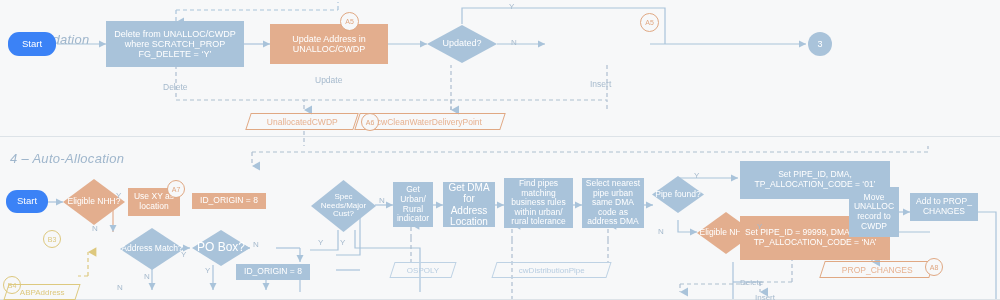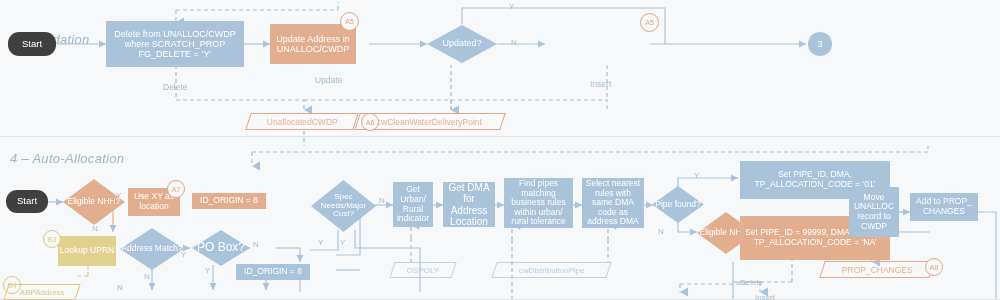--- a/index.html
+++ b/index.html
@@ -22,21 +22,21 @@
     color:#9fb6cc;
     letter-spacing:.3px;
     white-space:nowrap;
   }
 
   
   .node{position:absolute;box-sizing:border-box;display:flex;align-items:center;justify-content:center;text-align:center;color:#ffffff;line-height:1.12;}
   .proc{background:#a9c3da;}
   .proc.orange{background:#e3ae8e;}
   .proc.yellow{background:#e2d08d;}
-  .term{background:#404040;border-radius:11px;}
+  .term{background:#3b82f6;border-radius:11px;}
   .conn{background:#a9c3da;border-radius:50%;}
 
   .diamond{position:absolute;}
   .diamond .dshape{position:absolute;inset:0;background:#a9c3da;
      clip-path:polygon(50% 0,100% 50%,50% 100%,0 50%);}
   .diamond.orange .dshape{background:#e3ae8e;}
   .diamond .dlabel{position:absolute;inset:0;display:flex;align-items:center;justify-content:center;text-align:center;color:#fff;line-height:1.1;}
 
   .data{position:absolute;box-sizing:border-box;display:flex;align-items:center;justify-content:center;
     border:1px solid #e0a883;color:#e7b190;background:transparent;
@@ -176,21 +176,21 @@
   <div class="divider" style="top:136px;"></div>
   <div class="divider" style="top:299px;"></div>
 
   <div class="lane-title" style="left:10px;top:4px;margin-top:28px;">2 - Validation</div>
   <div class="lane-title" style="left:10px;top:151px;">4 – Auto-Allocation</div>
 
   <div class="node term" style="left:8px;top:32px;width:48px;height:24px;font-size:9.5px;">Start</div>
 
   <div class="node proc" style="left:106px;top:21px;width:138px;height:46px;font-size:9px;padding:0 4px;">Delete from UNALLOC/CWDP where SCRATCH_PROP FG_DELETE = ‘Y’</div>
 
-  <div class="node proc orange" style="left:270px;top:24px;width:86px;height:40px;font-size:9px;padding:0 5px;">Update Address in UNALLOC/CWDP</div>
+  <div class="node proc orange" style="left:270px;top:24px;width:118px;height:40px;font-size:9px;padding:0 5px;">Update Address in UNALLOC/CWDP</div>
   <div class="badge" style="left:340px;top:12px;width:17px;height:17px;font-size:7px;">A5</div>
 
   <div class="diamond" style="left:427px;top:25px;width:70px;height:38px;">
     <div class="dshape"></div>
     <div class="dlabel" style="font-size:9px;">Updated?</div>
   </div>
 
   <div class="badge" style="left:640px;top:13px;width:17px;height:17px;font-size:7px;">A5</div>
 
   <div class="node conn" style="left:808px;top:32px;width:24px;height:24px;font-size:9px;">3</div>
@@ -214,21 +214,20 @@
   <div class="diamond orange" style="left:63px;top:179px;width:62px;height:46px;">
     <div class="dshape"></div>
     <div class="dlabel" style="font-size:8.5px;">Eligible NHH?</div>
   </div>
 
   <div class="node proc orange" style="left:128px;top:188px;width:52px;height:28px;font-size:8.5px;padding:0 3px;">Use XY as location</div>
   <div class="badge" style="left:167px;top:180px;width:16px;height:16px;font-size:7px;">A7</div>
 
   <div class="node proc orange" style="left:192px;top:193px;width:74px;height:16px;font-size:8.5px;">ID_ORIGIN = 8</div>
 
-  <div class="node proc yellow" style="left:58px;top:236px;width:58px;height:30px;font-size:8.5px;">Lookup UPRN</div>
   <div class="badge yellow" style="left:43px;top:230px;width:16px;height:16px;font-size:7px;">B3</div>
   <div class="badge yellow" style="left:3px;top:276px;width:16px;height:16px;font-size:7px;">B4</div>
   <div class="data yellow" style="left:6px;top:284px;width:72px;height:16px;font-size:8px;">
     <span>ABPAddress</span>
   </div>
 
   <div class="diamond" style="left:120px;top:228px;width:64px;height:42px;">
     <div class="dshape"></div>
     <div class="dlabel" style="font-size:8.5px;">Address Match?</div>
   </div>
@@ -244,23 +243,23 @@
     <div class="dshape"></div>
     <div class="dlabel" style="font-size:8px;padding:0 2px;">Spec Needs/Major Cust?</div>
   </div>
 
   <div class="node proc" style="left:393px;top:182px;width:40px;height:45px;font-size:8.5px;padding:0 2px;">Get Urban/ Rural indicator</div>
 
   <div class="node proc" style="left:443px;top:182px;width:52px;height:45px;font-size:10px;padding:0 2px;">Get DMA for Address Location</div>
 
   <div class="node proc" style="left:504px;top:178px;width:69px;height:50px;font-size:8.5px;padding:0 2px;">Find pipes matching business rules within urban/ rural tolerance</div>
 
-  <div class="node proc" style="left:582px;top:178px;width:62px;height:50px;font-size:8.5px;padding:0 2px;">Select nearest rules with same DMA code as address DMA</div>
-
-  <div class="diamond" style="left:652px;top:186px;width:52px;height:37px;">
+  <div class="node proc" style="left:582px;top:178px;width:62px;height:50px;font-size:8.5px;padding:0 2px;">Select nearest pipe urban same DMA code as address DMA</div>
+
+  <div class="diamond" style="left:652px;top:176px;width:52px;height:37px;">
     <div class="dshape"></div>
     <div class="dlabel" style="font-size:8.5px;">Pipe found?</div>
   </div>
 
   <div class="diamond orange" style="left:697px;top:212px;width:58px;height:42px;">
     <div class="dshape"></div>
     <div class="dlabel" style="font-size:8.5px;">Eligible NHH?</div>
   </div>
   <div class="badge" style="left:755px;top:238px;width:16px;height:16px;font-size:7px;">A9</div>
 

